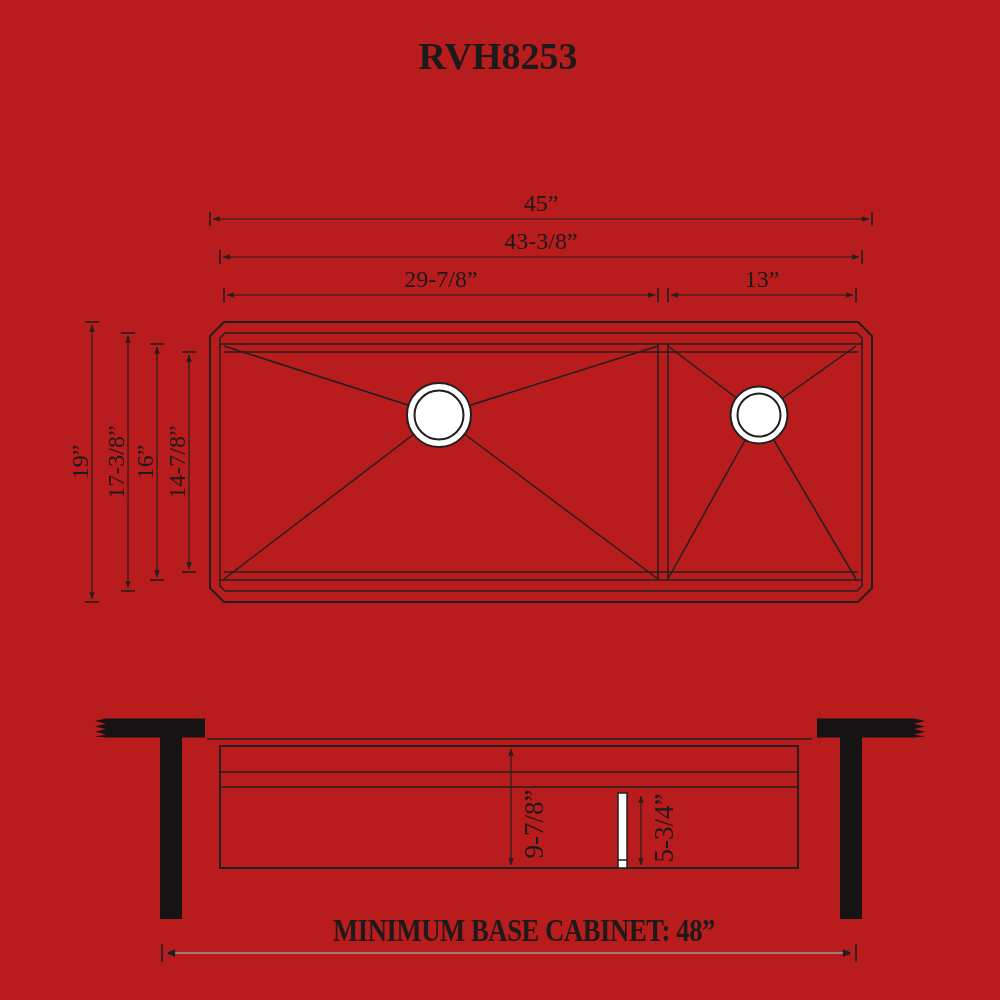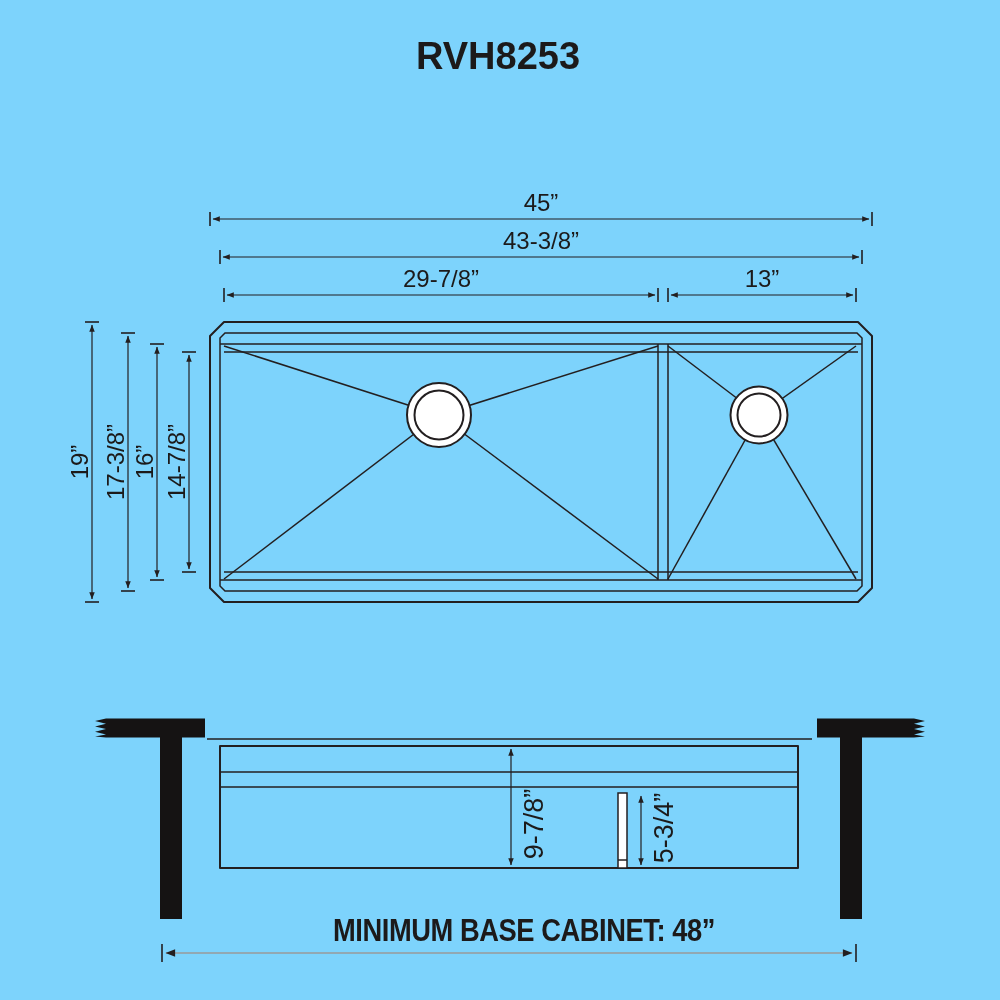--- a/index.html
+++ b/index.html
@@ -1,17 +1,17 @@
 <!DOCTYPE html>
 <html><head>
 <meta charset="utf-8">
 <style>
   html,body{margin:0;padding:0;background:#ffffff;}
-  #canvas{position:relative;width:1000px;height:1000px;background:#7dd3fc;overflow:hidden;
-          font-family:Liberation Sans, sans-serif;}
+  #canvas{position:relative;width:1000px;height:1000px;background:#b91c1c;overflow:hidden;
+          font-family:Liberation Serif, serif;}
   svg{position:absolute;left:0;top:0;}
   .s2  {stroke:#231f20;stroke-width:2;fill:none;stroke-linejoin:round;}
   .s15 {stroke:#231f20;stroke-width:1.5;fill:none;}
   .dim {stroke:#231f20;stroke-width:1.2;fill:none;}
   .dimg{stroke:#9a9a9a;stroke-width:1.6;fill:none;}
   .tick{stroke:#231f20;stroke-width:1.6;fill:none;}
   .blk {fill:#151313;stroke:none;}
   .wfill{fill:#ffffff;}
   text{fill:#1c1a1a;}
   .title-text{font-size:38px;font-weight:bold;}

